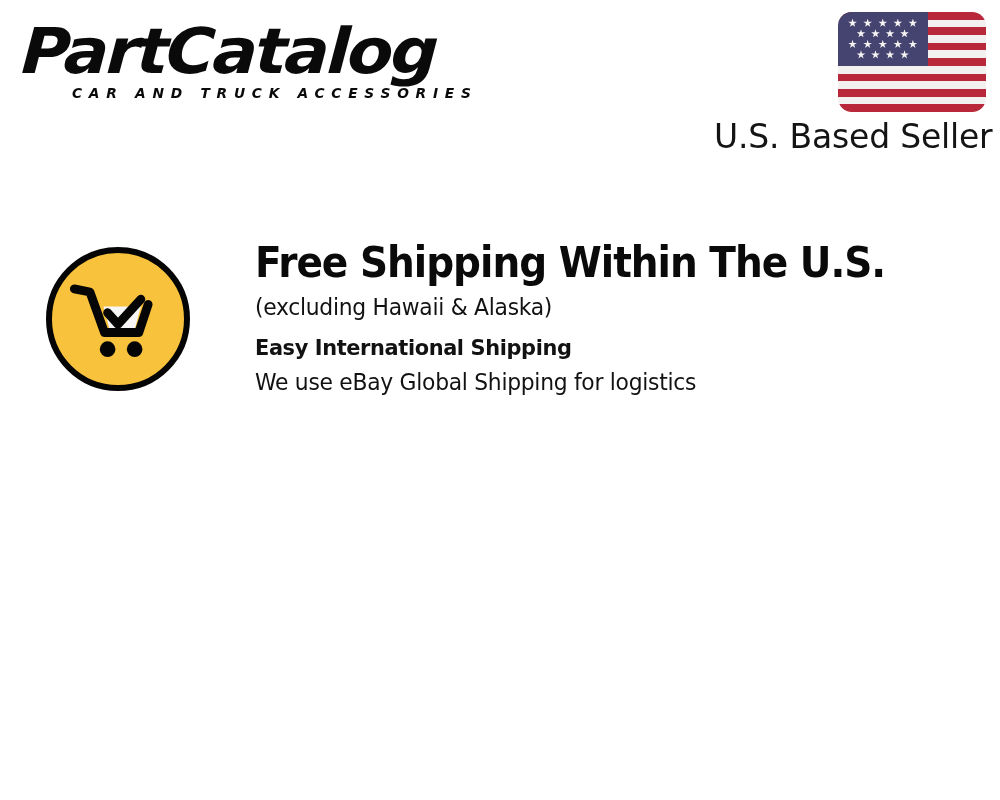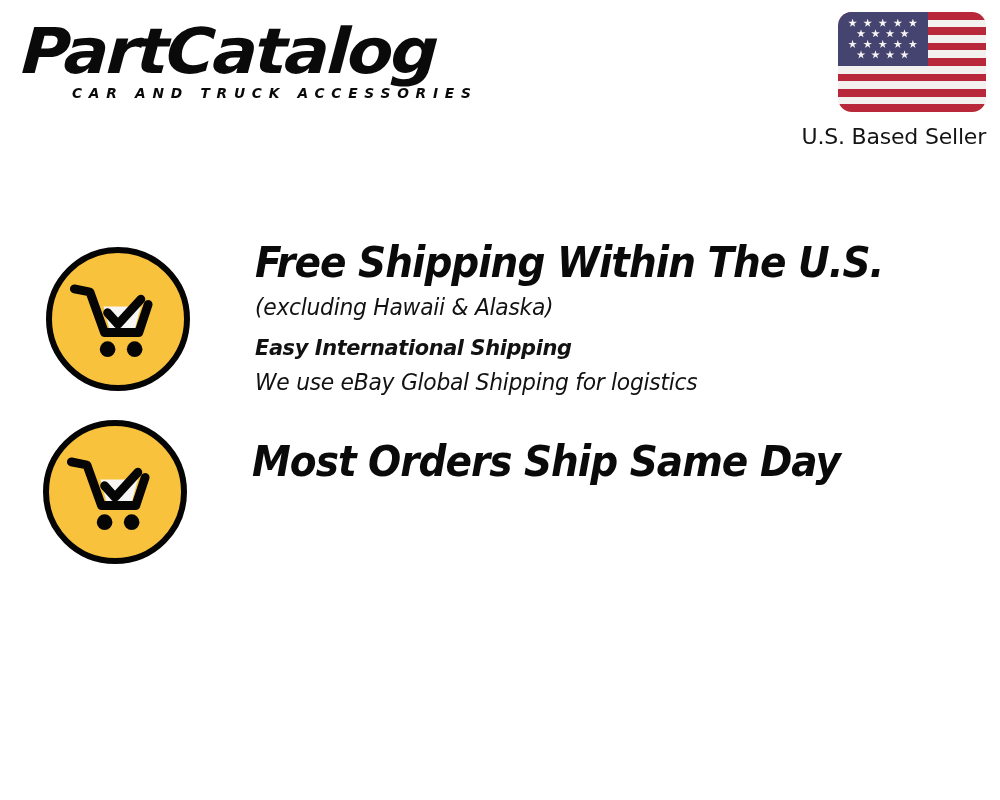--- a/index.html
+++ b/index.html
@@ -102,39 +102,38 @@
     width: 9px;
     height: 9px;
     background: #f5f4f3;
     clip-path: polygon(50% 0%, 61% 35%, 98% 35%, 68% 57%, 79% 91%, 50% 70%, 21% 91%, 32% 57%, 2% 35%, 39% 35%);
   }
   .seller-text {
     display: block;
     margin-top: 5px;
     font-family: "DejaVu Sans", sans-serif;
     font-weight: 400;
-    font-size: 22px;
+    font-size: 33px;
     line-height: 40px;
     color: #141414;
     letter-spacing: -0.2px;
     white-space: nowrap;
   }
 
   
   .features {
     position: absolute;
     left: 0;
     top: 232px;
     width: 1000px;
   }
   .feature-row {
     position: relative;
     display: flex;
     align-items: flex-start;
-    font-style: italic;
   }
   .feature-row.row-1 { height: 172px; }
   .feature-row.row-2 { height: 171px; }
   .feature-row.row-3 { height: 172px; }
 
   .badge-circle {
     position: relative;
     flex: 0 0 auto;
     width: 144px;
     height: 144px;
@@ -267,29 +266,15 @@
       </div>
       <div class="feature-text">
         <div class="headline">Free Shipping Within The U.S.</div>
         <div class="subline plain">(excluding Hawaii &amp; Alaska)</div>
         <div class="subline strong">Easy International Shipping</div>
         <div class="subline plain">We use eBay Global Shipping for logistics</div>
       </div>
     </div>
 
 
-    <div class="feature-row row-3">
-      <div class="badge-circle">
-        <svg class="icon-art" viewBox="0 0 100 100">
-          <path d="M36 38 H72 L66 60 H42 Z" fill="#f7f6f4"></path>
-          <path d="M8 21 L23 24 L37 63 H70 L79 36" fill="none" stroke="#050505" stroke-width="8.5" stroke-linecap="round" stroke-linejoin="round"></path>
-          <path d="M40 44 L50 55 L72 31" fill="none" stroke="#050505" stroke-width="8.5" stroke-linecap="round" stroke-linejoin="round"></path>
-          <circle cx="40" cy="79" r="7.5" fill="#050505"></circle>
-          <circle cx="66" cy="79" r="7.5" fill="#050505"></circle>
-        </svg>
-      </div>
-      <div class="feature-text">
-        <div class="headline">Most Orders Ship Same Day</div>
-      </div>
-    </div>
 
   </div>
 </div>
 
 </body></html>

